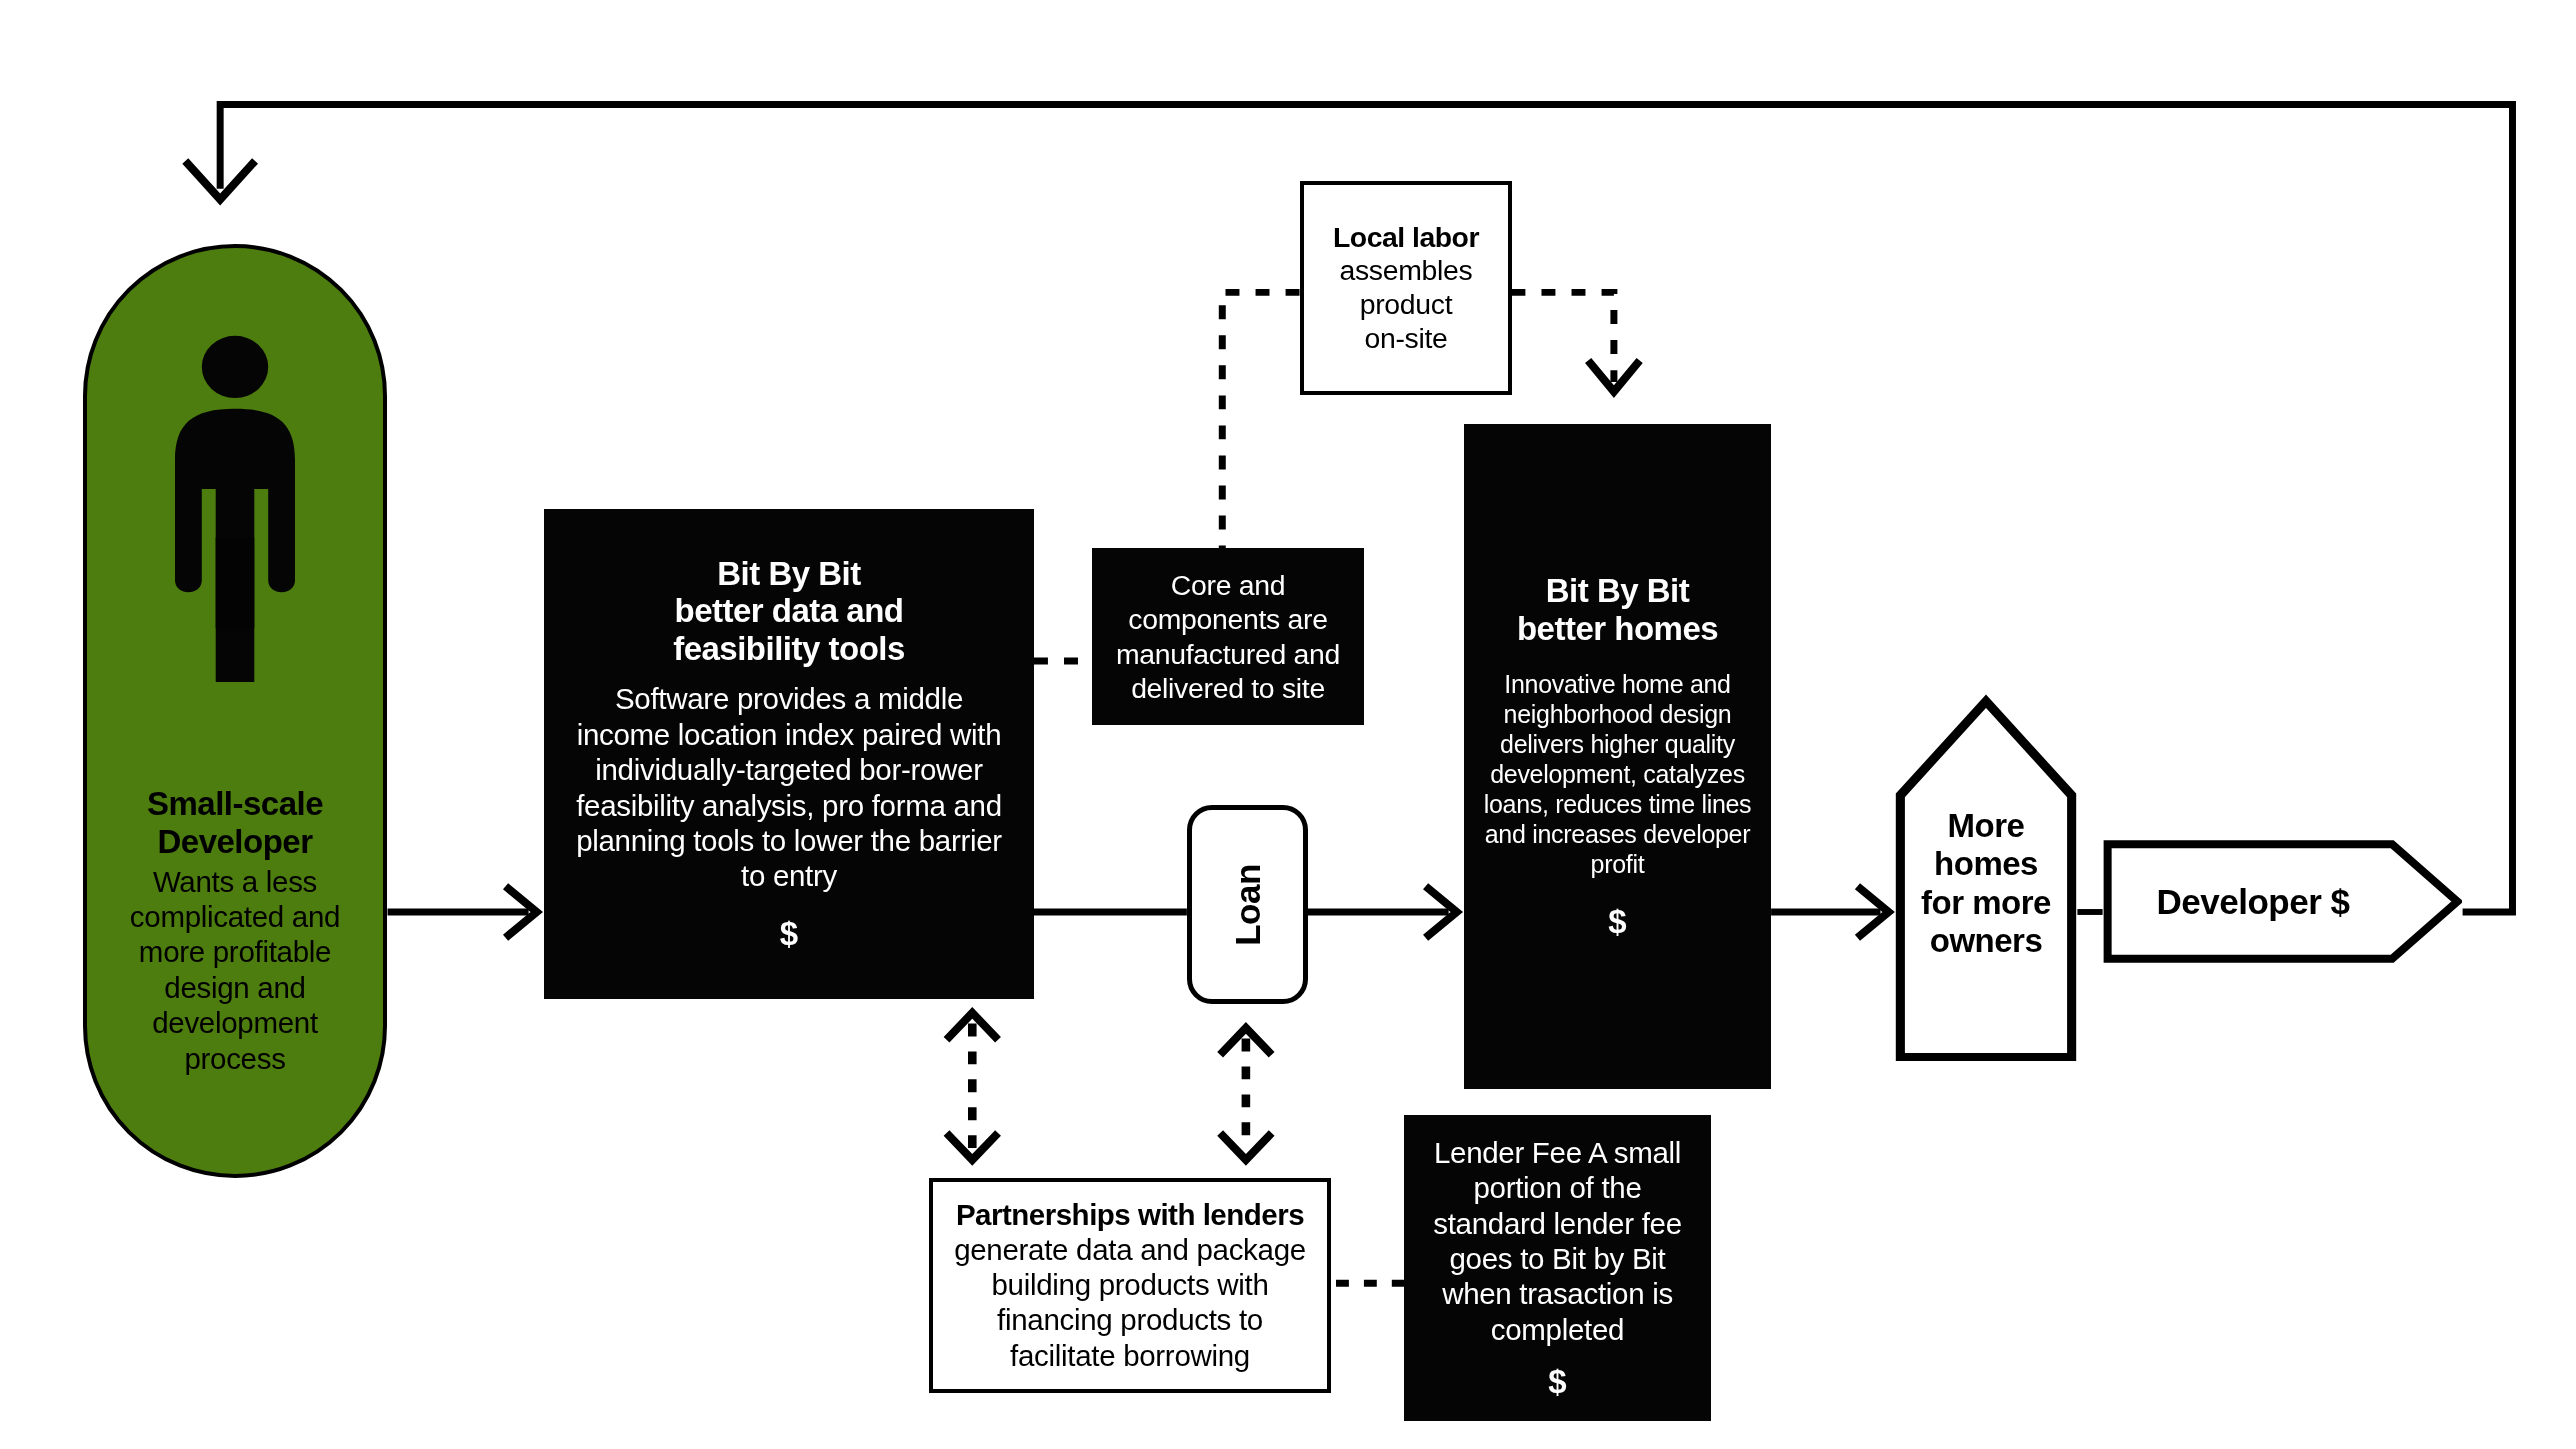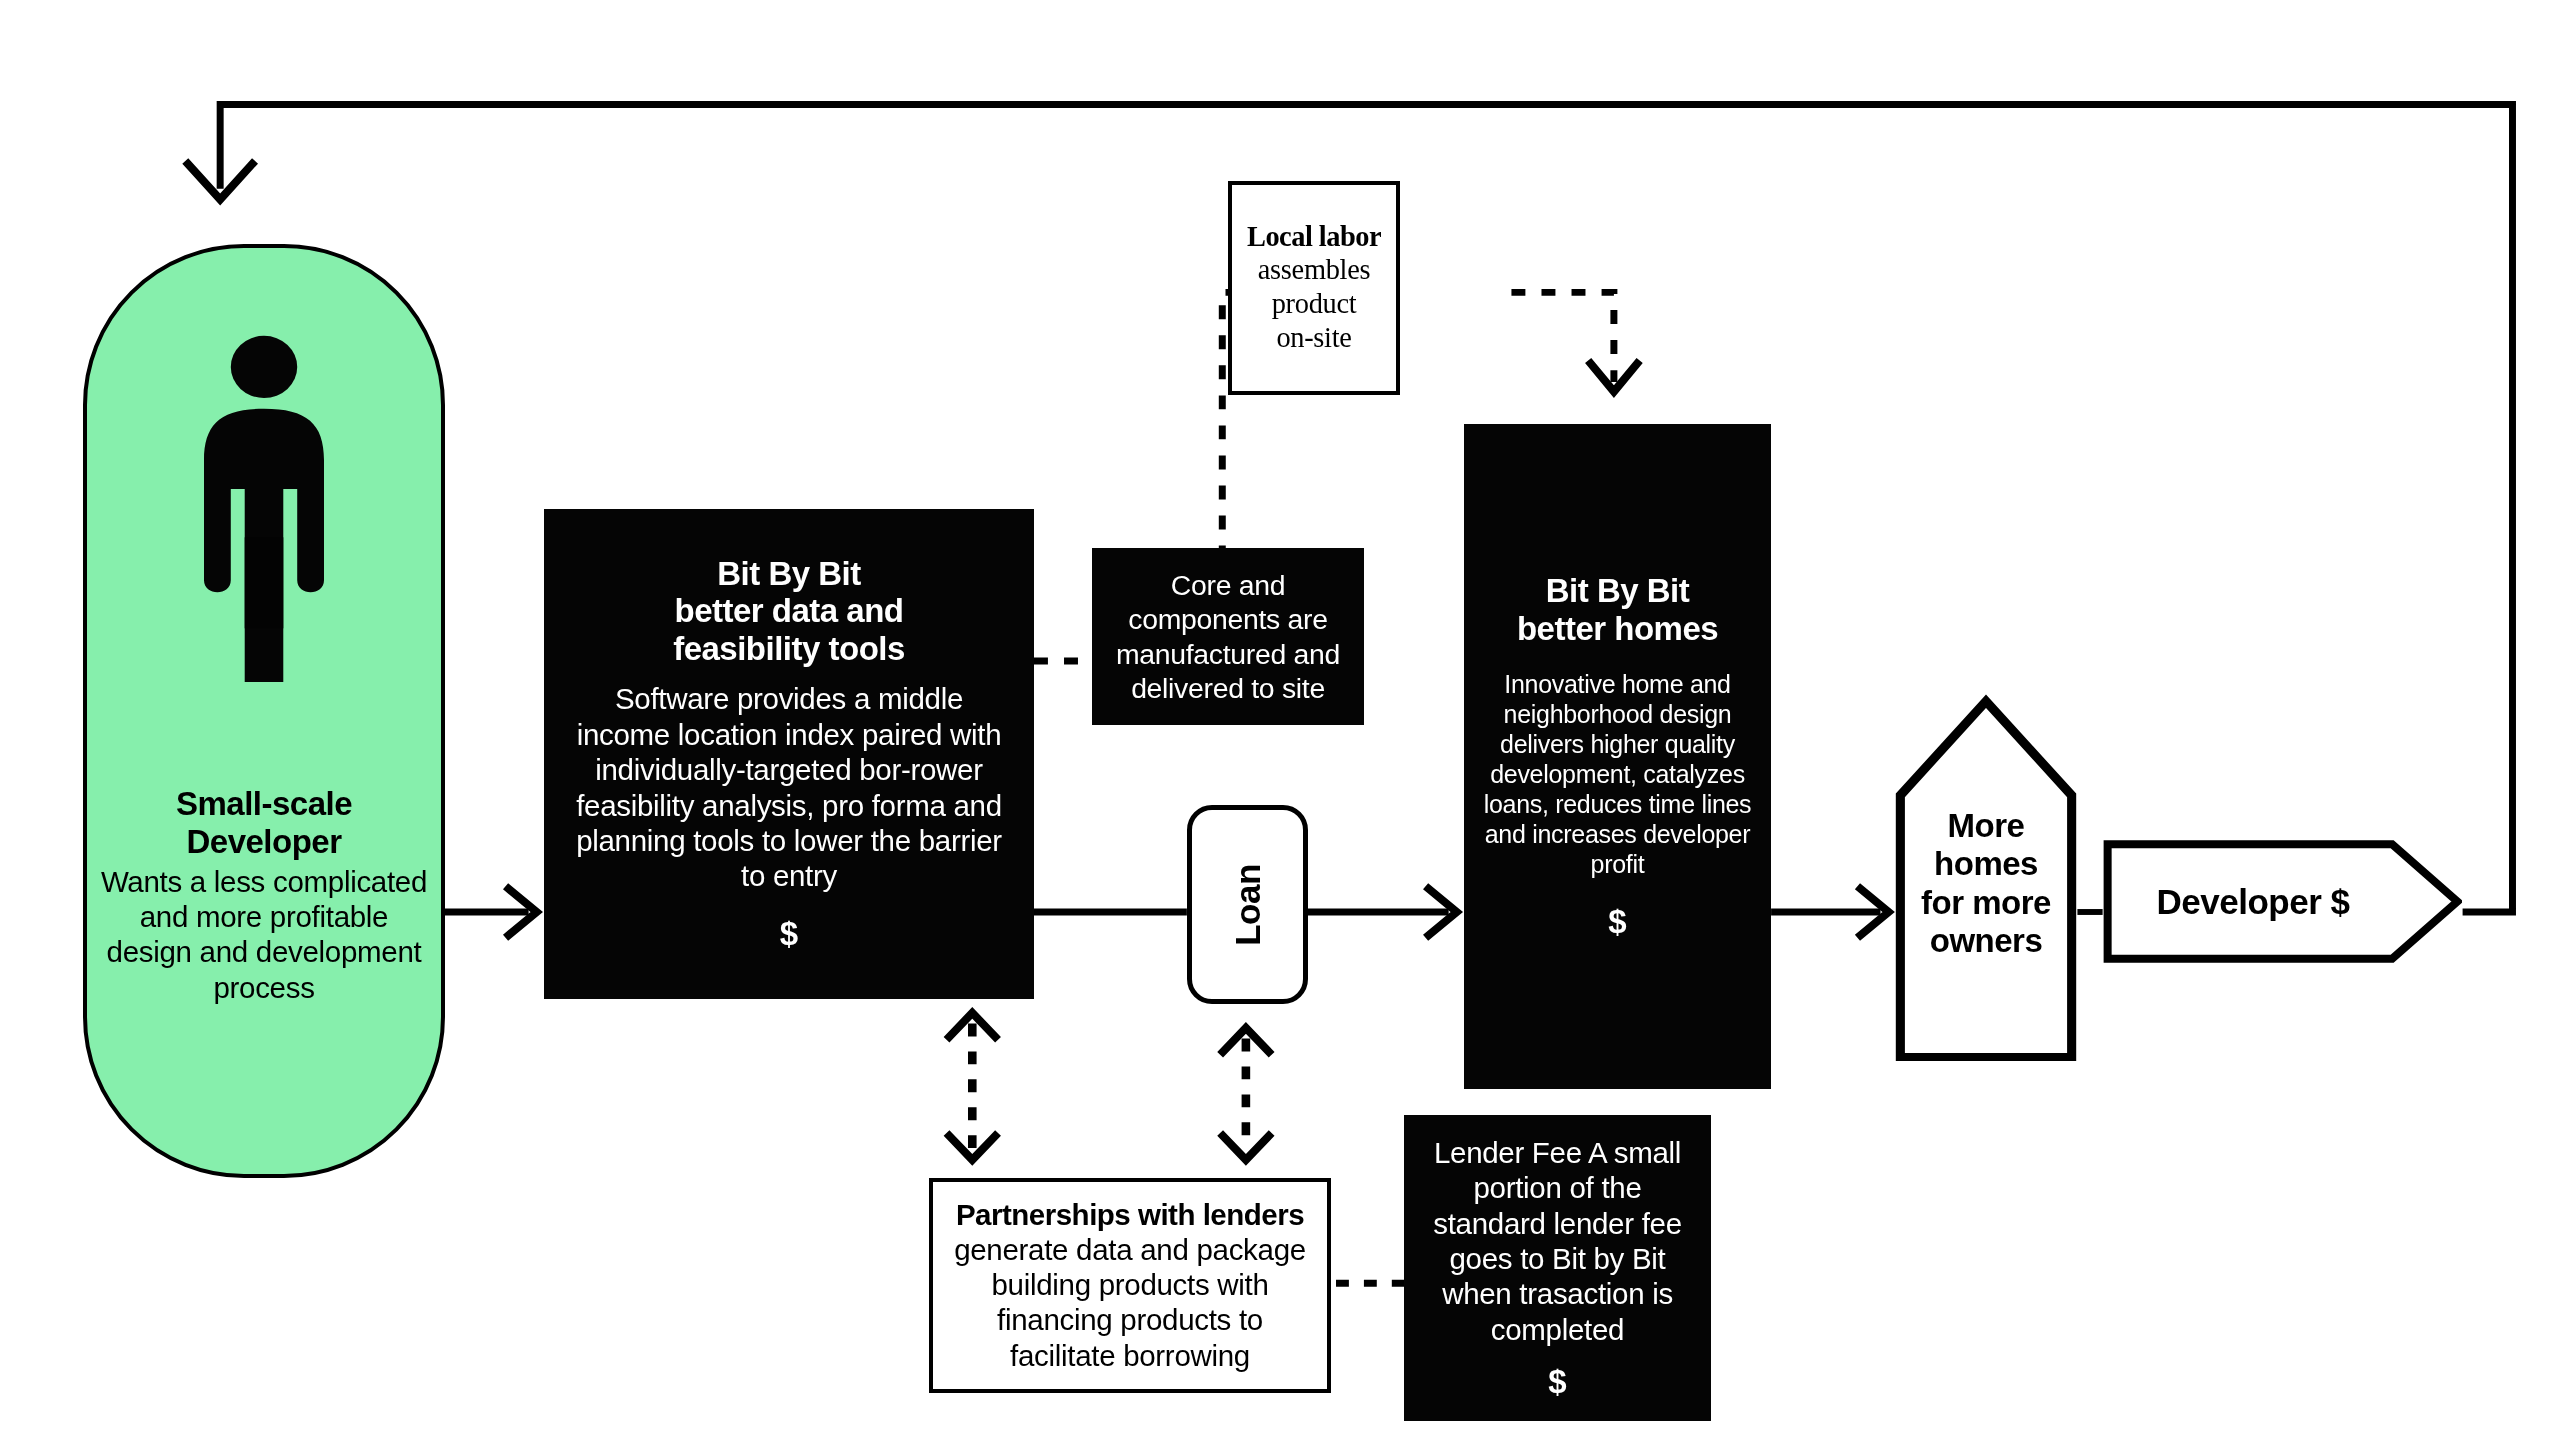--- a/index.html
+++ b/index.html
@@ -16,24 +16,24 @@
     overflow:hidden;
   }
   #wires{
     position:absolute;left:0;top:0;width:2576px;height:1449px;
     pointer-events:none;
   }
   .node{position:absolute;box-sizing:border-box;}
 
   
   .capsule{
-    left:83px;top:244px;width:362px;height:934px;
+    left:83px;top:244px;width:304px;height:934px;
     border:4.8px solid #000;
     border-radius:161px;
-    background:#86efac;
+    background:#4d7c0f;
     display:flex;flex-direction:column;align-items:center;
   }
   .person{
     position:absolute;left:50%;top:80px;transform:translateX(-50%);
     width:150px;height:365px;
   }
   .capsule-text{
     position:absolute;left:0;right:0;top:537px;
     text-align:center;padding:0 11.8px;box-sizing:border-box;
   }
@@ -59,21 +59,21 @@
   .bd{font-weight:400;letter-spacing:-0.3px;line-height:1.2;}
   .money{font-weight:700;}
 
   
   .bbb-data{left:544px;top:509px;width:490px;height:490px;padding:0 25px;box-sizing:border-box;}
   .bbb-data .hd{font-size:33px;}
   .bbb-data .bd{font-size:29.5px;margin-top:14px;}
   .bbb-data .money{font-size:33px;margin-top:21.5px;}
 
   
-  .local-labor{left:1228px;top:181px;width:172px;height:214px;padding:0 11.8px;box-sizing:border-box;font-family:Liberation Serif, serif;}
+  .local-labor{left:1300px;top:181px;width:212px;height:214px;padding:0 11.8px;box-sizing:border-box;}
   .local-labor .hd{font-size:28.4px;}
   .local-labor .bd{font-size:28.4px;}
 
   
   .core{left:1092px;top:548px;width:272px;height:177px;padding:0 14px;box-sizing:border-box;}
   .core .bd{font-size:28.4px;}
 
   
   .loan{
     left:1187px;top:805px;width:121px;height:199px;

